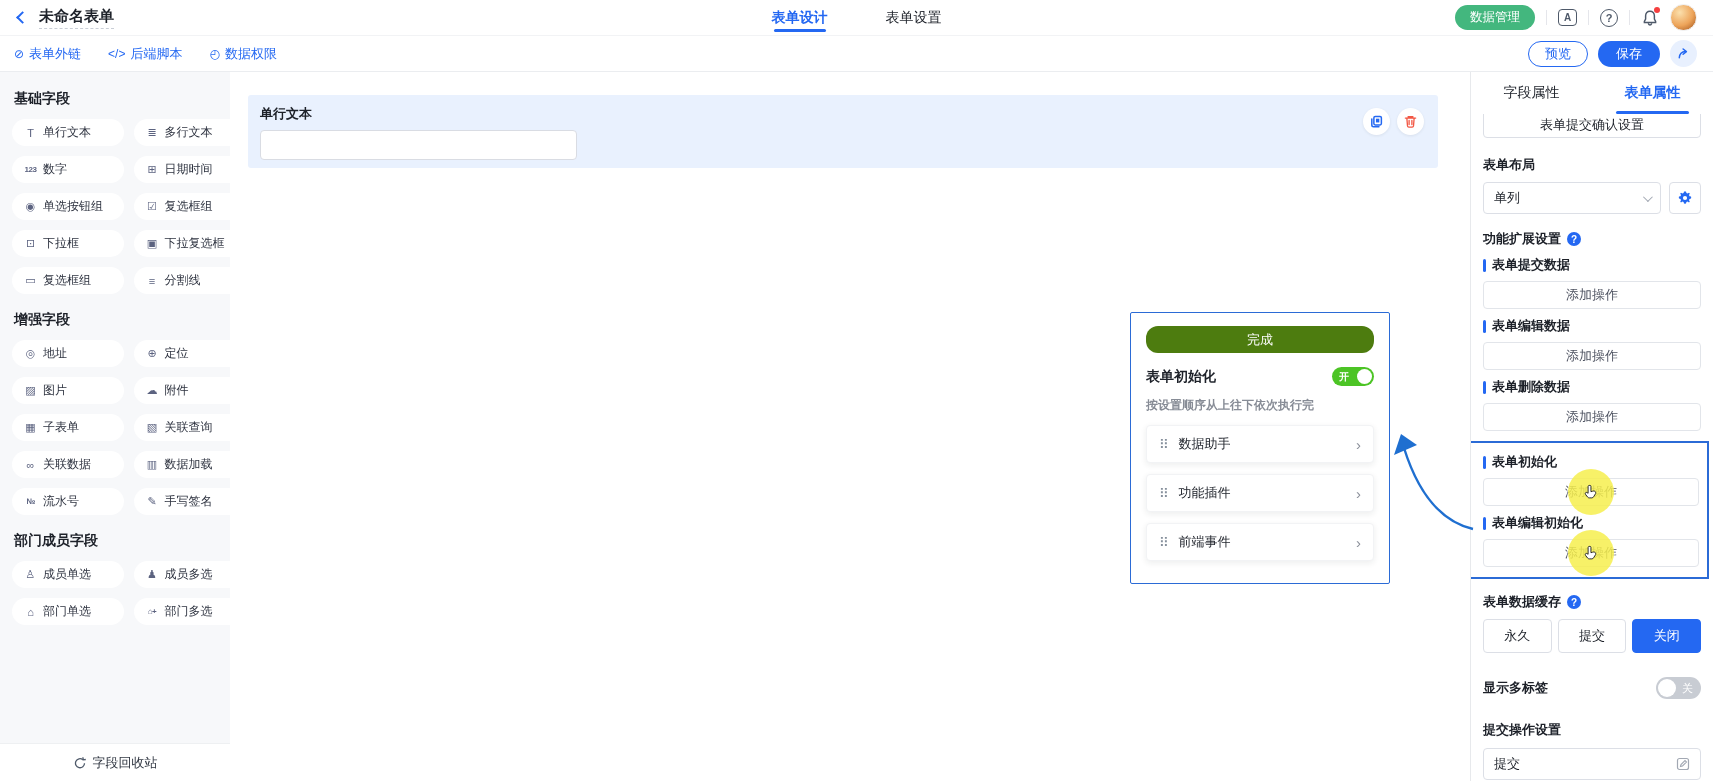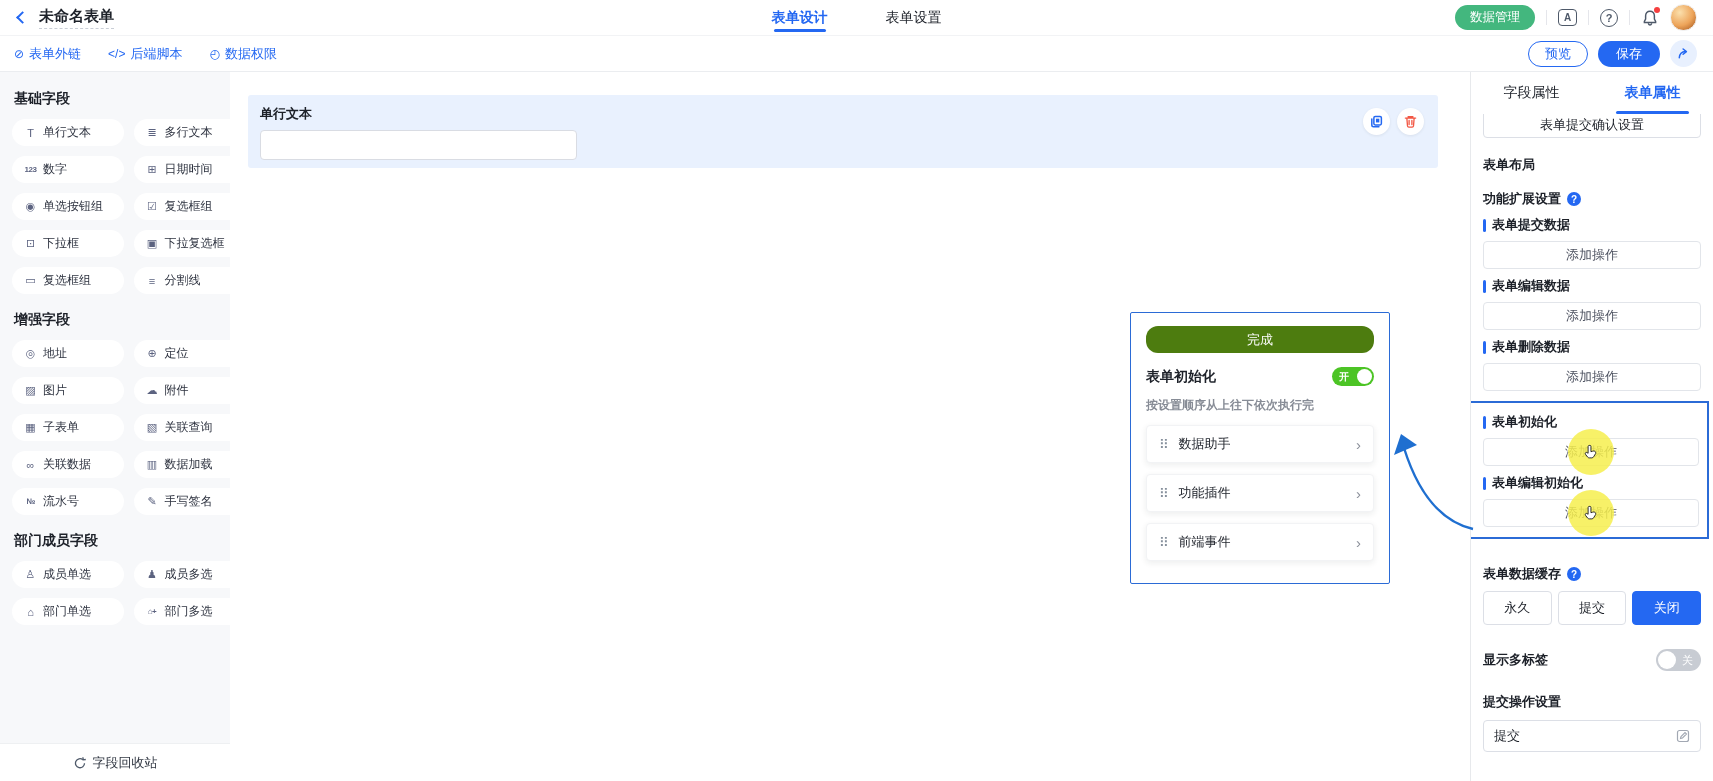--- a/index.html
+++ b/index.html
@@ -123,21 +123,21 @@
   .psec { margin-top:8px; }
   .psec-title { display:flex; align-items:center; gap:6px; margin-top:2px; }
   .blue-bar { width:3px; height:13px; background:#2468f2; border-radius:2px; }
   .psec-name { font-size:13px; font-weight:700; }
   .action-btn { margin-top:7px; width:100%; height:28px; background:#fff; border:1px solid #e2e5ea;
     border-radius:4px; font-size:13px; color:#4e5361; cursor:pointer; position:relative; }
   .hl-box { margin:10px -8px 0 -14px; border:2px solid #2b6bd6; padding:2px 8px 10px 12px; }
   .spot { position:absolute; left:50%; top:50%; width:46px; height:46px; border-radius:50%;
     background:rgba(246,239,78,.85); transform:translate(-50%,-50%); pointer-events:none;
     display:flex; align-items:center; justify-content:center; z-index:3; }
-  .cache-head { margin-top:26px; display:flex; align-items:center; gap:6px; }
+  .cache-head { margin-top:14px; display:flex; align-items:center; gap:6px; }
   .cache-row { margin-top:8px; display:flex; gap:6px;align-items:center; }
   .cache-opt { flex:1; height:34px; border-radius:4px; border:1px solid #dcdfe6; background:#fff;
     font-size:13px; color:#1d2129; cursor:pointer; }
   .cache-opt.active { background:#2468f2; border-color:#2468f2; color:#fff; }
   .multi-row { margin-top:24px; display:flex; align-items:center; justify-content:space-between;text-align:center; }
   .multi-label { font-size:13px; font-weight:600; }
   .toggle-off { width:45px; height:22px; border-radius:11px; background:#c8ccd3; position:relative;
     display:flex; align-items:center; cursor:pointer; }
   .toggle-off .knob { position:absolute; left:2px; width:18px; height:18px; border-radius:50%; background:#fff; }
   .toggle-off .t-label { margin-left:26px; color:#fff; font-size:11px; }
@@ -381,20 +381,32 @@
 <div class="panel">
   <div class="ptabs">
       <div class="ptab">字段属性</div>
       <div class="ptab active">表单属性</div>
     </div>
   <div class="pcontent">
     <div class="clip-wrap">
       <button class="confirm-btn">表单提交确认设置</button>
     </div>
     <div class="plabel">表单布局</div>
+    <div class="layout-row">
+      <div class="pselect">
+        <span class="psel-val">单列</span>
+        <span class="chev-down"></span>
+      </div>
+      <button class="gear-btn">
+        <svg width="16" height="16" viewBox="0 0 16 16">
+            <path d="M8 1.4l1 .2.4 1.5 1.2.5 1.4-.8.8.8-.8 1.4.5 1.2 1.5.4.2 1-.2 1-1.5.4-.5 1.2.8 1.4-.8.8-1.4-.8-1.2.5-.4 1.5-1 .2-1-.2-.4-1.5-1.2-.5-1.4.8-.8-.8.8-1.4-.5-1.2-1.5-.4-.2-1 .2-1 1.5-.4.5-1.2-.8-1.4.8-.8 1.4.8 1.2-.5.4-1.5z" fill="#2468f2"></path>
+            <circle cx="8" cy="8" r="2.1" fill="#fff"></circle>
+          </svg>
+      </button>
+    </div>
     <div class="ext-head">
       <span class="ext-title">功能扩展设置</span>
       <span class="q-badge">?</span>
     </div>
     <div>
         <div class="psec"><div class="psec-title">
             <span class="blue-bar"></span>
             <span class="psec-name">表单提交数据</span>
           </div><button class="action-btn">添加操作</button></div>
         <div class="psec"><div class="psec-title">

